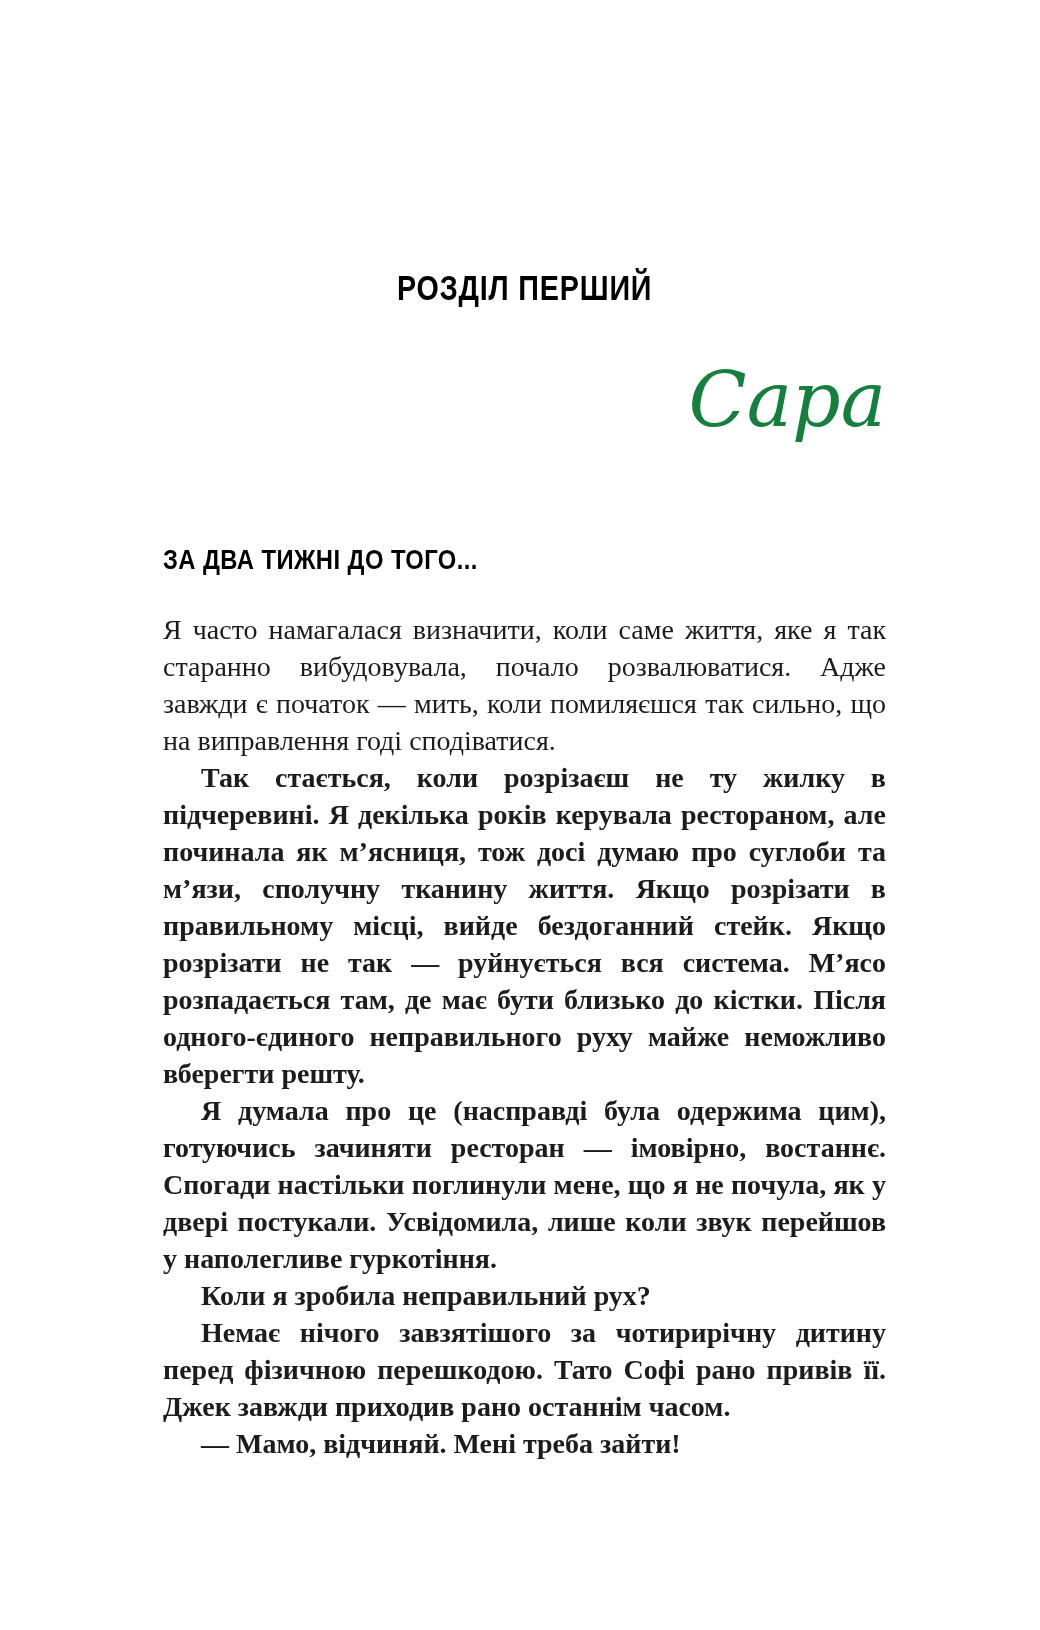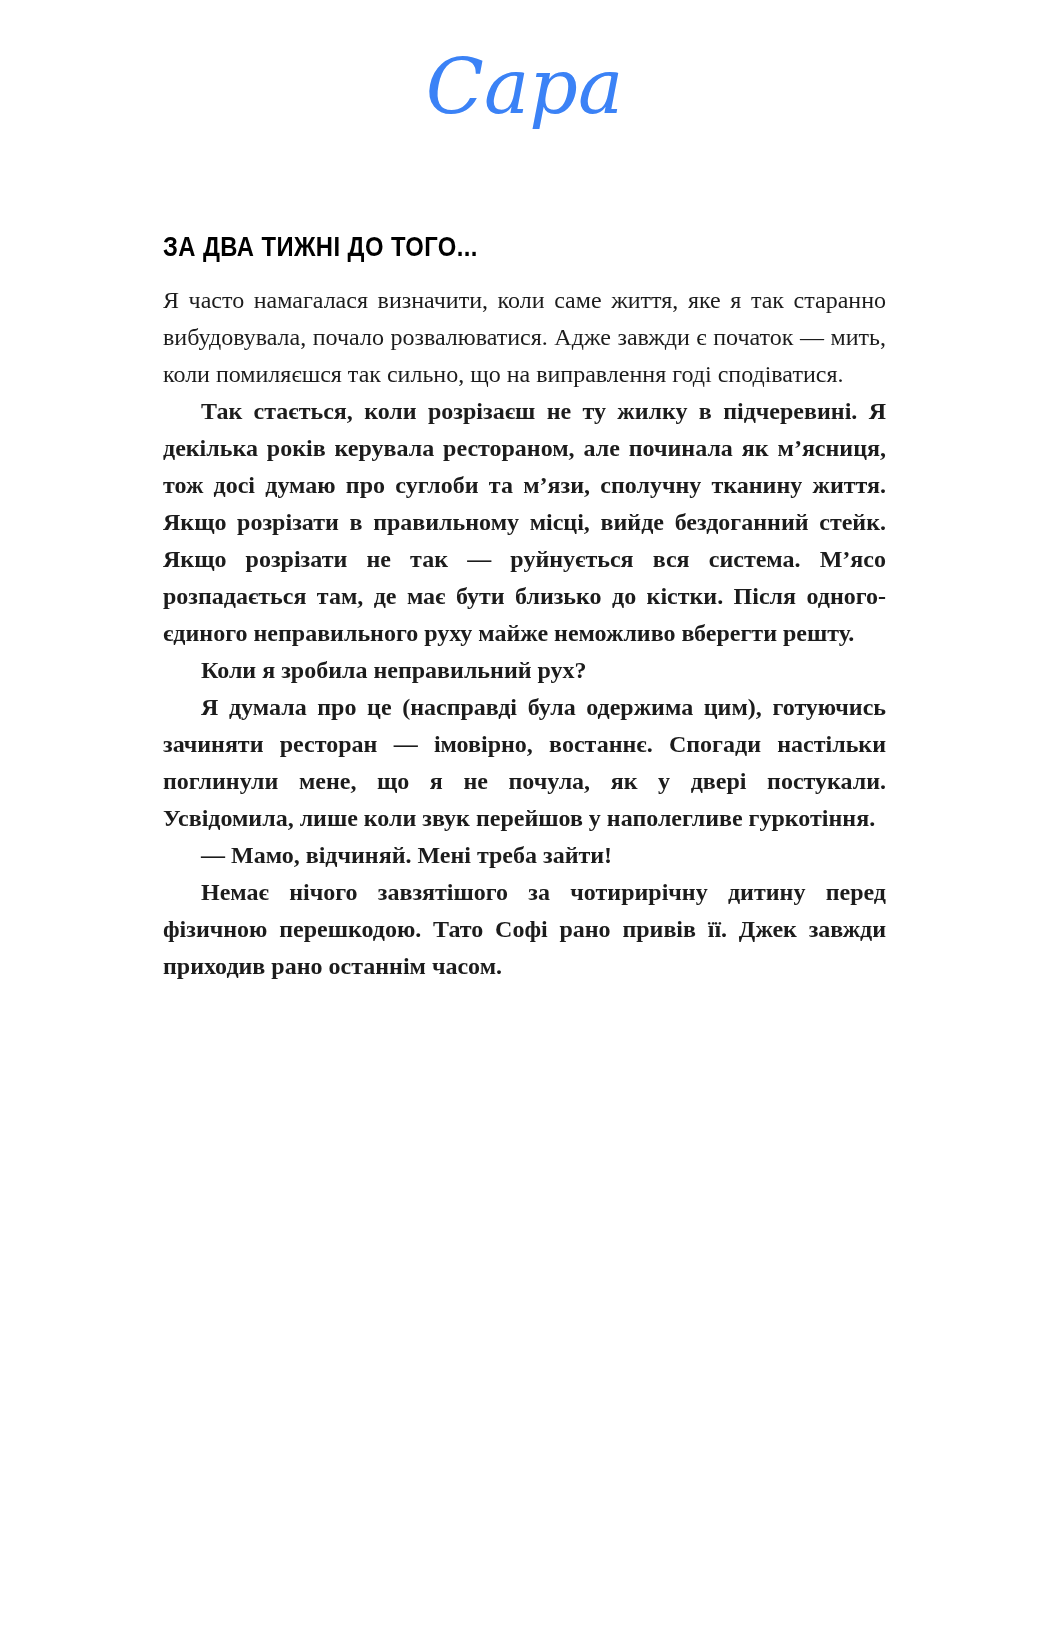--- a/index.html
+++ b/index.html
@@ -30,73 +30,76 @@
     font-weight: 700;
     font-size: 35px;
     letter-spacing: 1px;
     color: #000000;
     transform: scaleX(0.82);
     transform-origin: center;
     white-space: nowrap;
   }
   .chapter-title {
     margin-top: 46px;
-    text-align: center;
+    text-align: right;
     font-family: "DejaVu Serif", "Liberation Serif", serif;
     font-style: italic;
     font-weight: 500;
     font-size: 76px;
     line-height: 82px;
-    color: #3b82f6;
+    color: #15803d;
   }
   .section-heading-wrap {
     margin-top: 104px;
     line-height: 30px;
   }
   .section-heading {
     display: inline-block;
     font-family: "Liberation Sans", "DejaVu Sans", sans-serif;
     font-weight: 700;
     font-size: 28px;
     letter-spacing: 0.5px;
     color: #000000;
     transform: scaleX(0.85);
     transform-origin: left center;
     white-space: nowrap;
   }
   .body-text {
-    margin-top: 16px;
-    font-size: 24px;
+    margin-top: 32px;
+    font-size: 28px;
     line-height: 37px;
     text-align: justify;
     color: #1c1c1c;
   }
   .body-text p {
     margin: 0;
     padding: 0;
   }
   .body-text p.indent {
     text-indent: 38px;
     font-weight: bold;
   }
 </style>
 </head>
 <body>
 
 <div class="page">
 
+  <div class="chapter-label-wrap">
+    <span class="chapter-label">РОЗДІЛ ПЕРШИЙ</span>
+  </div>
 
   <div class="chapter-title">Сара</div>
 
   <div class="section-heading-wrap">
     <span class="section-heading">ЗА ДВА ТИЖНІ ДО ТОГО...</span>
   </div>
 
   <div class="body-text">
     <p class="no-indent">Я часто намагалася визначити, коли саме життя, яке я так старанно вибудовувала, почало розвалюватися. Адже завжди є початок — мить, коли помиляєшся так сильно, що на виправлення годі сподіватися.</p>
     <p class="indent">Так стається, коли розрізаєш не ту жилку в підчеревині. Я декілька років керувала рестораном, але починала як м’ясниця, тож досі думаю про суглоби та м’язи, сполучну тканину життя. Якщо розрізати в правильному місці, вийде бездоганний стейк. Якщо розрізати не так — руйнується вся система. М’ясо розпадається там, де має бути близько до кістки. Після одного-єдиного неправильного руху майже неможливо вберегти решту.</p>
+    <p class="indent">Я думала про це (насправді була одержима цим), готуючись зачиняти ресторан — імовірно, востаннє. Спогади настільки поглинули мене, що я не почула, як у двері постукали. Усвідомила, лише коли звук перейшов у наполегливе гуркотіння.</p>
     <p class="indent">Коли я зробила неправильний рух?</p>
-    <p class="indent">Я думала про це (насправді була одержима цим), готуючись зачиняти ресторан — імовірно, востаннє. Спогади настільки поглинули мене, що я не почула, як у двері постукали. Усвідомила, лише коли звук перейшов у наполегливе гуркотіння.</p>
+    <p class="indent">Немає нічого завзятішого за чотирирічну дитину перед фізичною перешкодою. Тато Софі рано привів її. Джек завжди приходив рано останнім часом.</p>
     <p class="indent">— Мамо, відчиняй. Мені треба зайти!</p>
-    <p class="indent">Немає нічого завзятішого за чотирирічну дитину перед фізичною перешкодою. Тато Софі рано привів її. Джек завжди приходив рано останнім часом.</p>
   </div>
 
 </div>
 
 </body></html>

